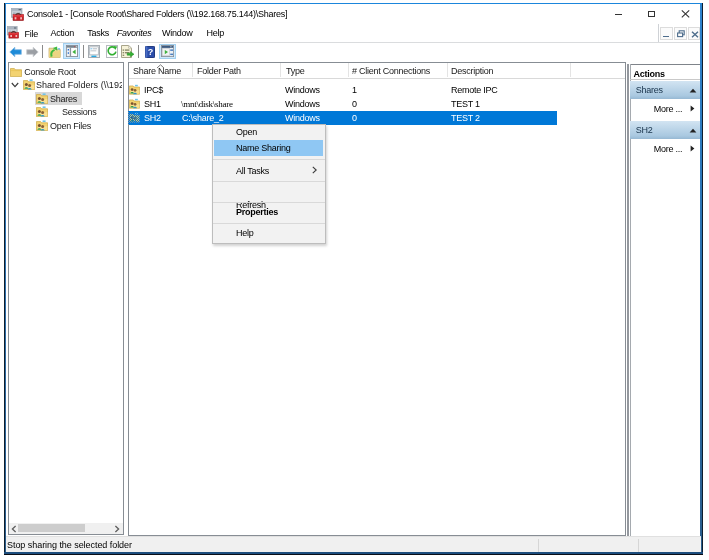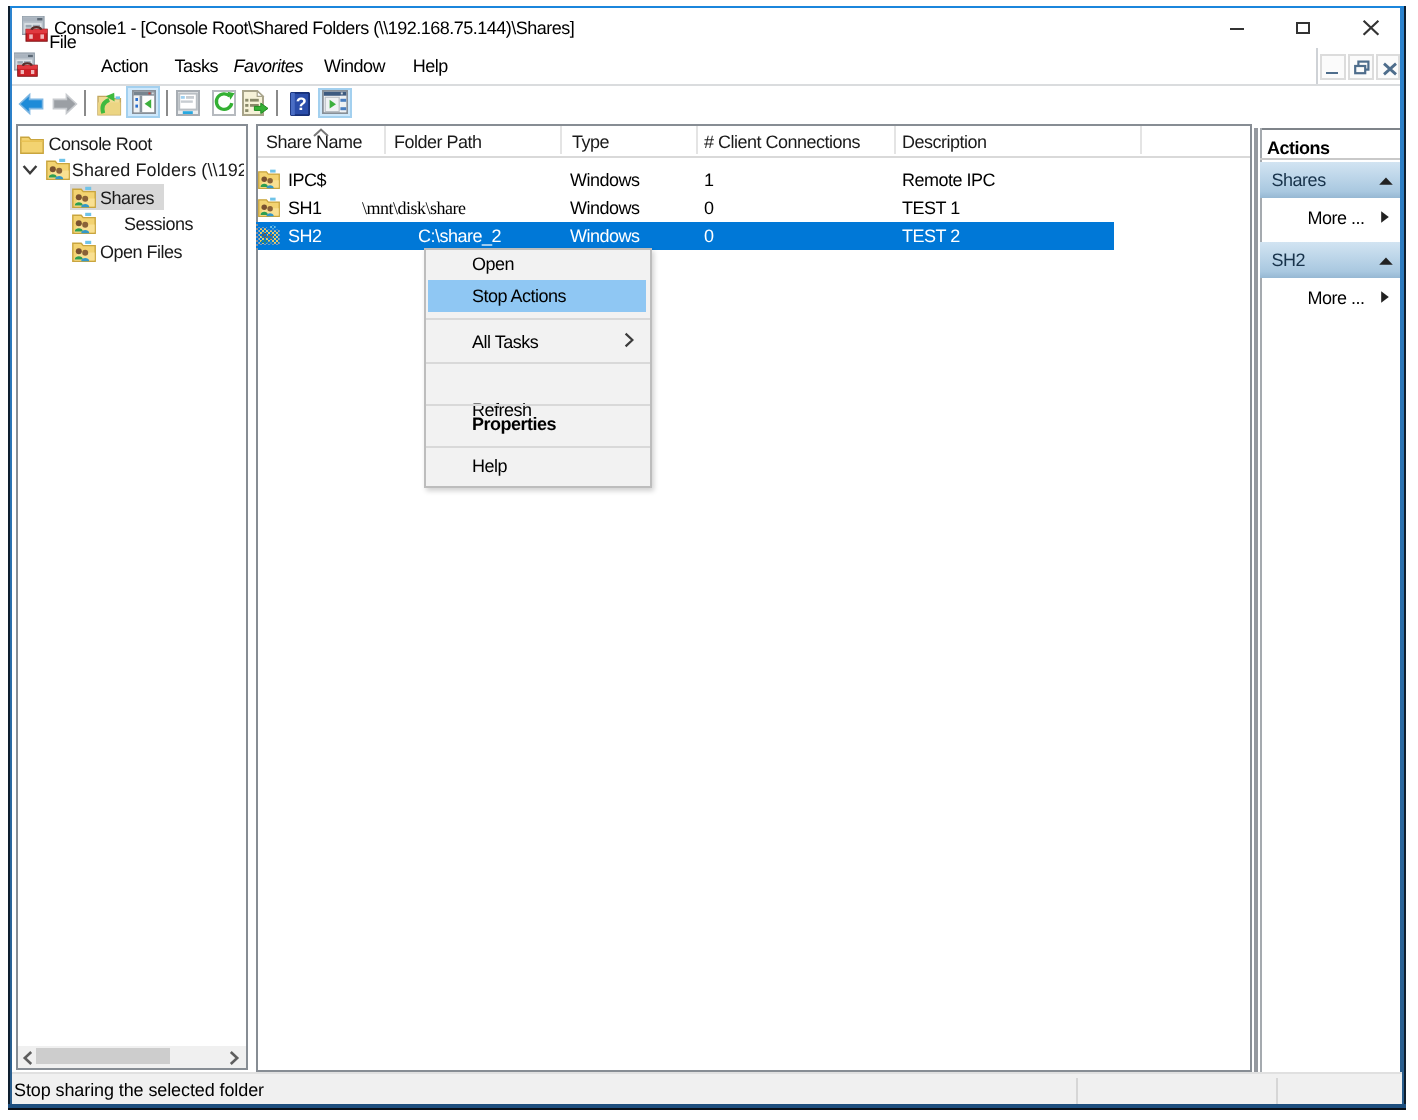--- a/index.html
+++ b/index.html
@@ -51,21 +51,21 @@
   <rect x="1.8" y="4.4" width="3" height="1.4" fill="#9aa6b1"></rect>
   <rect x="5.4" y="4.4" width="3.6" height="1.4" fill="#9aa6b1"></rect>
   <g>
     <rect x="2" y="6.6" width="10.6" height="6" fill="#cc2127" stroke="#7e1215" stroke-width="0.5"></rect>
     <rect x="2" y="6.6" width="10.6" height="2" fill="#e0393f"></rect>
     <path d="M4.8 6.9 C5.1 5.1 9.3 5.1 9.6 6.9" fill="none" stroke="#57302c" stroke-width="1.2"></path>
     <rect x="3.6" y="9.2" width="1.8" height="2.2" fill="#f1b8ba"></rect>
     <rect x="9.2" y="9.2" width="1.8" height="2.2" fill="#f1b8ba"></rect>
   </g>
 </svg>
-<div class="t" style="left:24.6px;top:16px;color:#000;">File</div>
+<div class="t" style="left:24.6px;top:29px;color:#000;">File</div>
 <div class="t" style="left:50.5px;top:27.5px;color:#000;text-align:right;">Action</div>
 <div class="t" style="left:87.3px;top:27.5px;color:#000;">Tasks</div>
 <div class="t" style="left:116.8px;top:27.5px;color:#000;font-style:italic;">Favorites</div>
 <div class="t" style="left:162px;top:27.5px;color:#000;">Window</div>
 <div class="t" style="left:206.4px;top:27.5px;color:#000;">Help</div>
 <div class="a" style="left:658.3px;top:24px;width:1px;height:18px;background:#cfd2d6;"></div>
 <div class="a" style="left:660.4px;top:27px;width:12.5px;height:13px;border:1px solid #dcdcdc;background:#fbfbfb;"></div>
 <div class="a" style="left:674.1px;top:27px;width:12.5px;height:13px;border:1px solid #dcdcdc;background:#fbfbfb;"></div>
 <div class="a" style="left:687.9px;top:27px;width:12.5px;height:13px;border:1px solid #dcdcdc;background:#fbfbfb;"></div>
 <div class="a" style="left:663.4px;top:35.5px;width:5.4px;height:1.6px;background:#4e6d8c;"></div>
@@ -263,29 +263,29 @@
 <svg class="a" style="left:128px;top:110.5px;" width="13" height="14" viewBox="0 0 13 14">
   <defs>
       <pattern id="chk" width="2" height="2" patternUnits="userSpaceOnUse">
     <rect x="0" y="0" width="1" height="1" fill="#0078d7"></rect>
         <rect x="1" y="1" width="1" height="1" fill="#0078d7"></rect>
   </pattern>
     </defs>
   <rect x="0" y="0" width="13" height="14" fill="url(#chk)"></rect>
 </svg>
 <div class="t" style="left:144px;top:113.2px;color:#fff;">SH2</div>
-<div class="t" style="left:209px;top:113.2px;color:#fff;">C:\share_2</div>
+<div class="t" style="left:182px;top:113.2px;color:#fff;">C:\share_2</div>
 <div class="t" style="left:285px;top:113.2px;color:#fff;">Windows</div>
 <div class="t" style="left:352px;top:113.2px;color:#fff;">0</div>
 <div class="t" style="left:451px;top:113.2px;color:#fff;">TEST 2</div>
 
 <div class="a" style="left:212px;top:124px;width:114px;height:120px;background:#f2f2f2;border:1px solid #bdbdbd;box-shadow:1px 1.5px 2.5px rgba(0,0,0,0.18);"></div>
 <div class="t" style="left:236px;top:127.4px;color:#000;">Open</div>
 <div class="a" style="left:214px;top:140.4px;width:108.5px;height:16px;background:#8fc7f3;"></div>
-<div class="t" style="left:236px;top:143.4px;color:#000;">Stop Actions</div>
+<div class="t" style="left:236px;top:143.4px;color:#000;">Name Sharing</div>
 <div class="a" style="left:213px;top:159.4px;width:112px;height:1px;background:#d9d9d9;"></div>
 <div class="t" style="left:236px;top:166.1px;color:#000;">All Tasks</div>
 <svg class="a" style="left:312px;top:166px;" width="5" height="8" viewBox="0 0 5 8">
   <path d="M0.8 0.8 L4.2 4 L0.8 7.2" fill="none" stroke="#3c3c3c" stroke-width="1.1"></path>
 </svg>
 <div class="a" style="left:213px;top:180.6px;width:112px;height:1px;background:#d9d9d9;"></div>
 <div class="t" style="left:236px;top:187.6px;color:#000;margin-top:12px;">Refresh</div>
 <div class="a" style="left:213px;top:201.7px;width:112px;height:1px;background:#d9d9d9;"></div>
 <div class="t" style="left:236px;top:207.4px;color:#000;font-weight:bold;">Properties</div>
 <div class="a" style="left:213px;top:222.8px;width:112px;height:1px;background:#d9d9d9;"></div>

